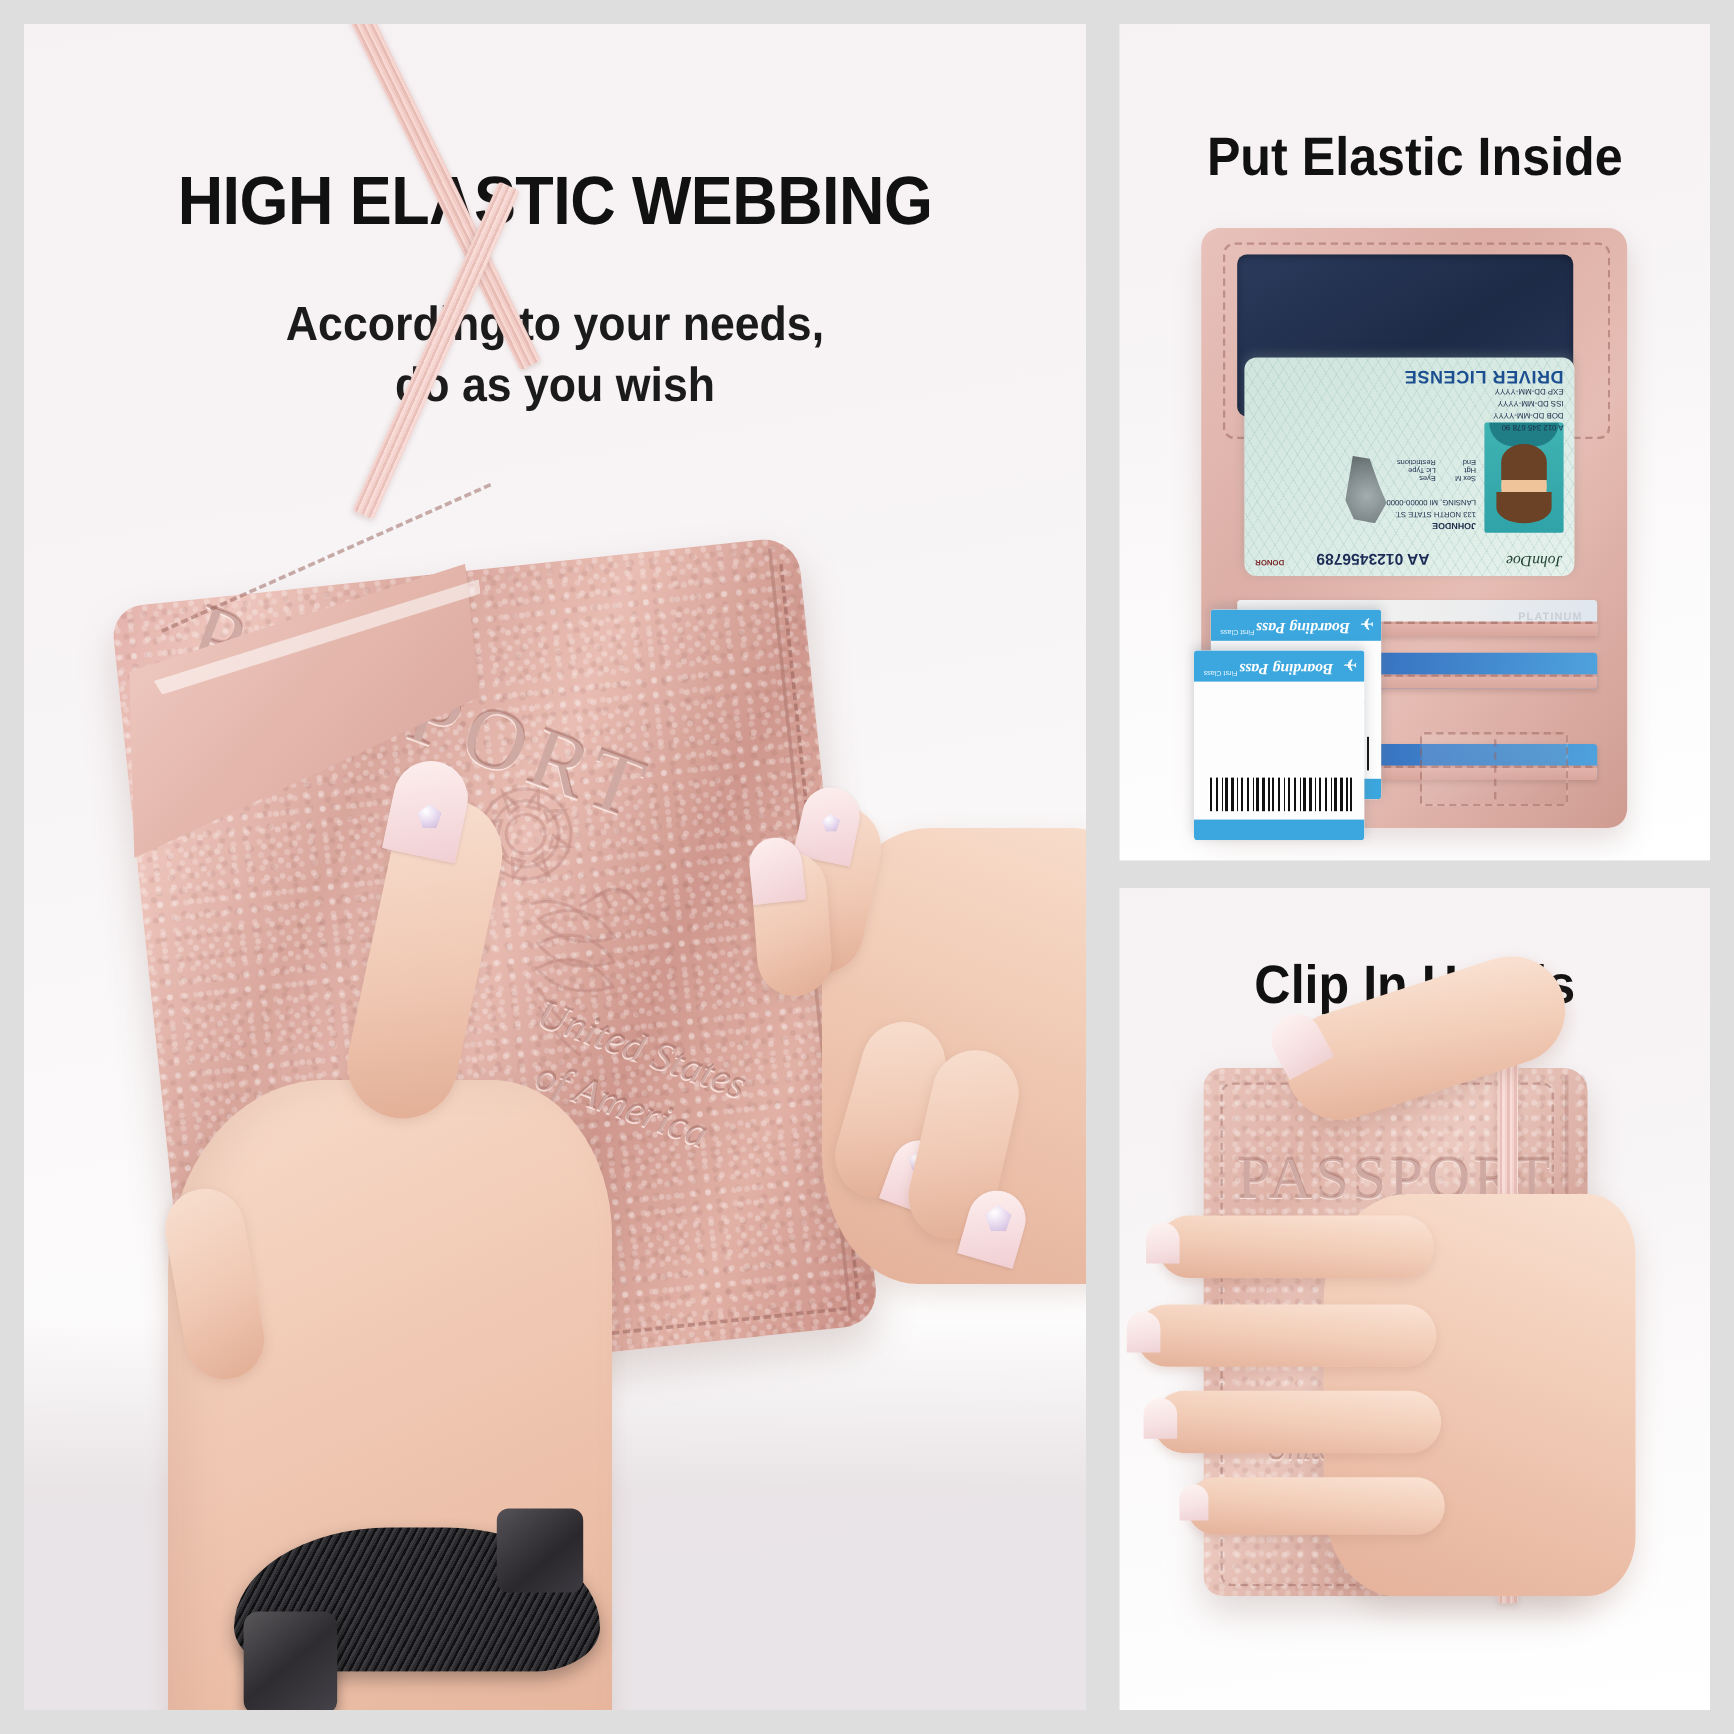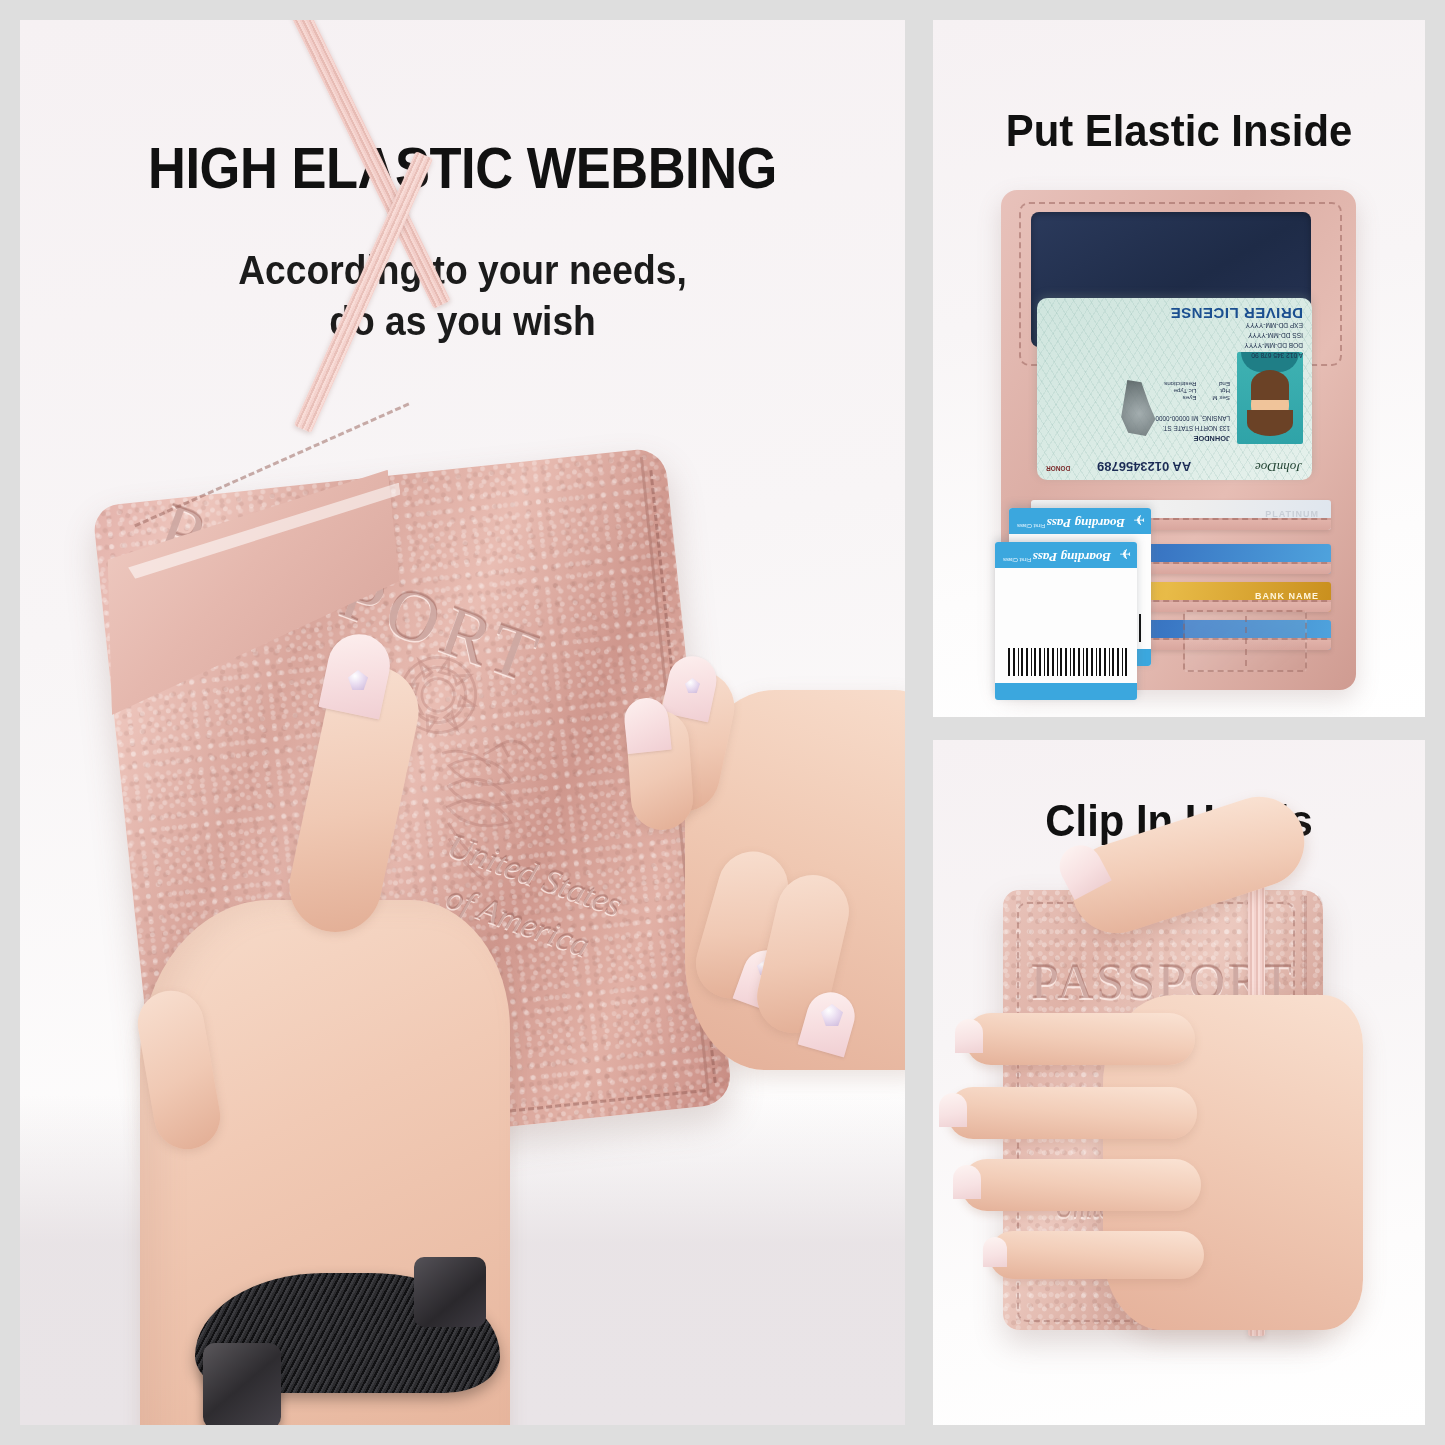--- a/index.html
+++ b/index.html
@@ -686,24 +686,20 @@
       <div id="slots">
         <div class="slot" id="slot1">
           <span class="slot-label">Credit Card</span>
           <span class="slot-label-r plat">PLATINUM</span>
           <div class="pocketedge"></div>
         </div>
         <div class="slot" id="slot2">
           <span class="slot-label slot-label-w">CREDIT CARD</span>
           <div class="pocketedge"></div>
         </div>
-        <div class="slot" id="slot3">
-          <span class="slot-label-r bankname">BANK NAME</span>
-          <div class="pocketedge"></div>
-        </div>
         <div class="slot" id="slot4">
           <span class="slot-label slot-label-w">CREDIT CARD</span>
           <div class="pocketedge"></div>
         </div>
       </div>
 
       <div id="empty-pockets"></div>
 
       <div class="bp" id="bp1">
         <div class="topbar"></div>

